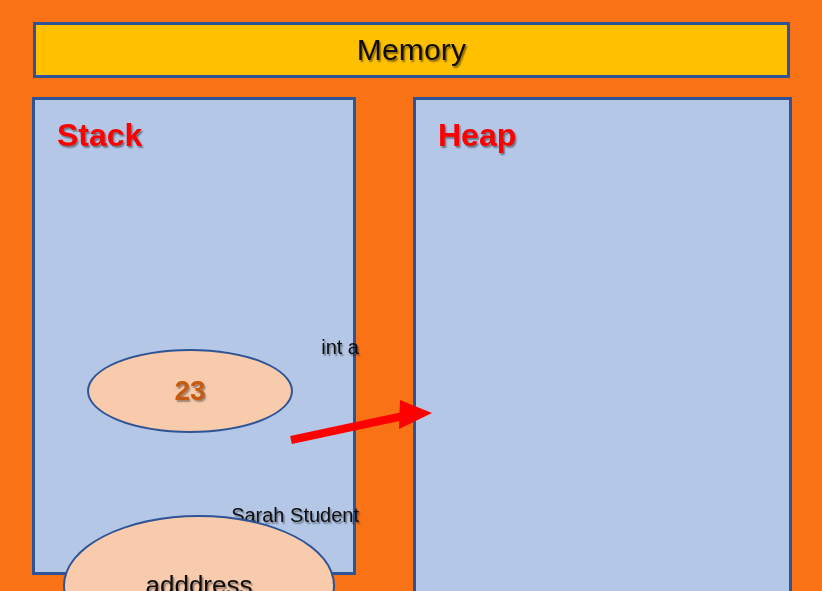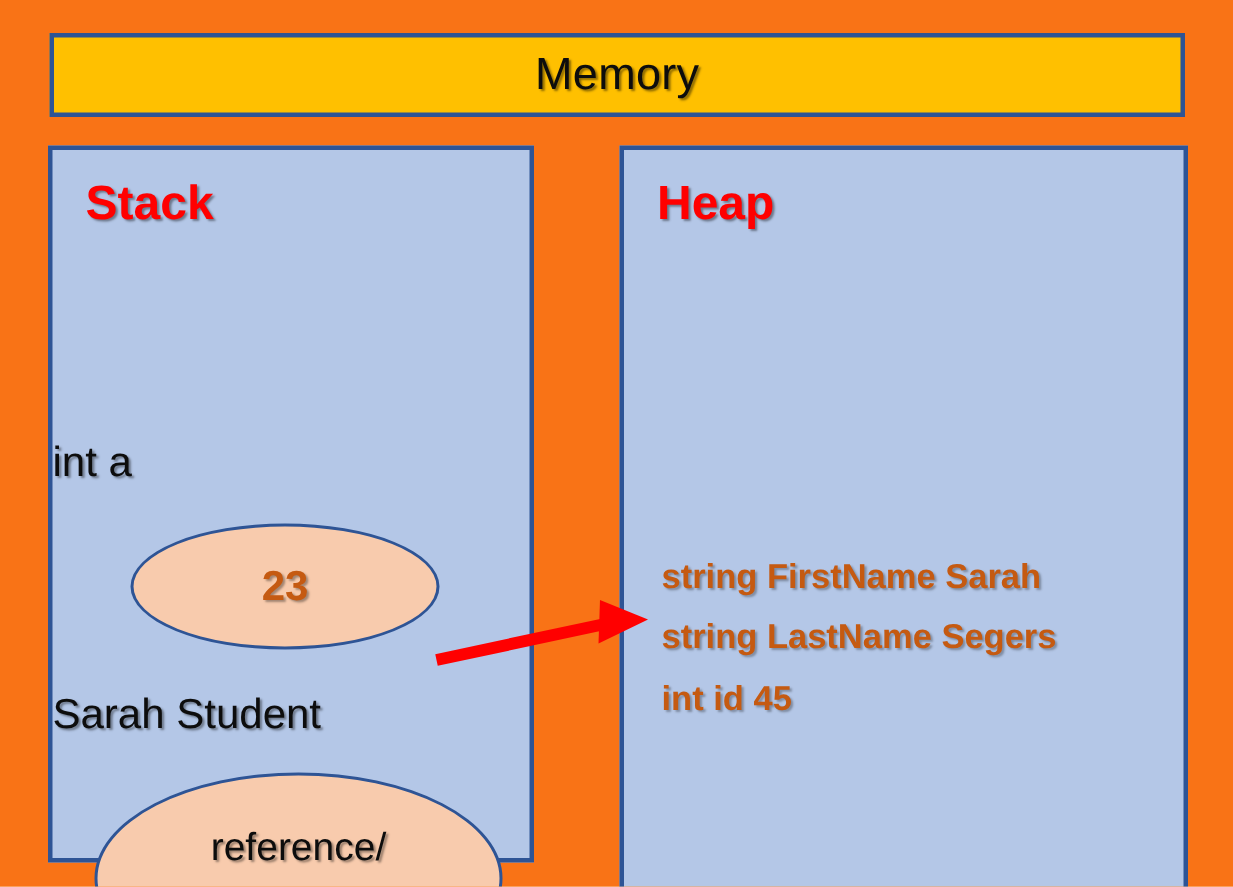--- a/index.html
+++ b/index.html
@@ -58,25 +58,26 @@
     top: 17px;
     font-size: 32px;
     font-weight: bold;
     color: #FF0000;
     text-shadow: 1.5px 1.5px 1.5px rgba(0,0,0,0.4);
   }
 
   
   .var-label {
     position: absolute;
-    font-size: 28px;
+    font-size: 20px;
     color: #0D0D0D;
     text-shadow: 1.5px 1.5px 1.5px rgba(0,0,0,0.4);
     white-space: nowrap;
-    text-align: left;
+    text-align: right;
+    margin-top: 44px;
   }
   .var-label.int-a      { left: 0; top: 192px; width: 324px; }
   .var-label.user-stud  { left: 0; top: 360px; width: 324px; }
 
   
   .ellipse {
     position: absolute;
     background: #F8CBAD;
     border: 2px solid #2E5495;
     border-radius: 50%;
@@ -144,33 +145,27 @@
 
     <div class="var-label int-a">int a</div>
 
     <div class="ellipse val-23">
       <span class="ellipse-text-num">23</span>
     </div>
 
     <div class="var-label user-stud">Sarah Student</div>
 
     <div class="ellipse val-ref">
-      <span class="ellipse-text">reference/</span>
       <span class="ellipse-text">adddress</span>
     </div>
   </div>
 
   <div class="region heap">
     <div class="region-title">Heap</div>
 
-    <div class="heap-fields">
-      <div class="heap-field">string FirstName Sarah</div>
-      <div class="heap-field">string LastName Segers</div>
-      <div class="heap-field">int id 45</div>
-    </div>
   </div>
 
   <svg class="arrow-layer" viewBox="0 0 822 591">
     <g>
       <line x1="291" y1="440" x2="408" y2="415" stroke="#FF0000" stroke-width="8" stroke-linecap="butt"></line>
       <polygon points="400,400 432,413 399,429" fill="#FF0000"></polygon>
     </g>
   </svg>
 
 </div>

